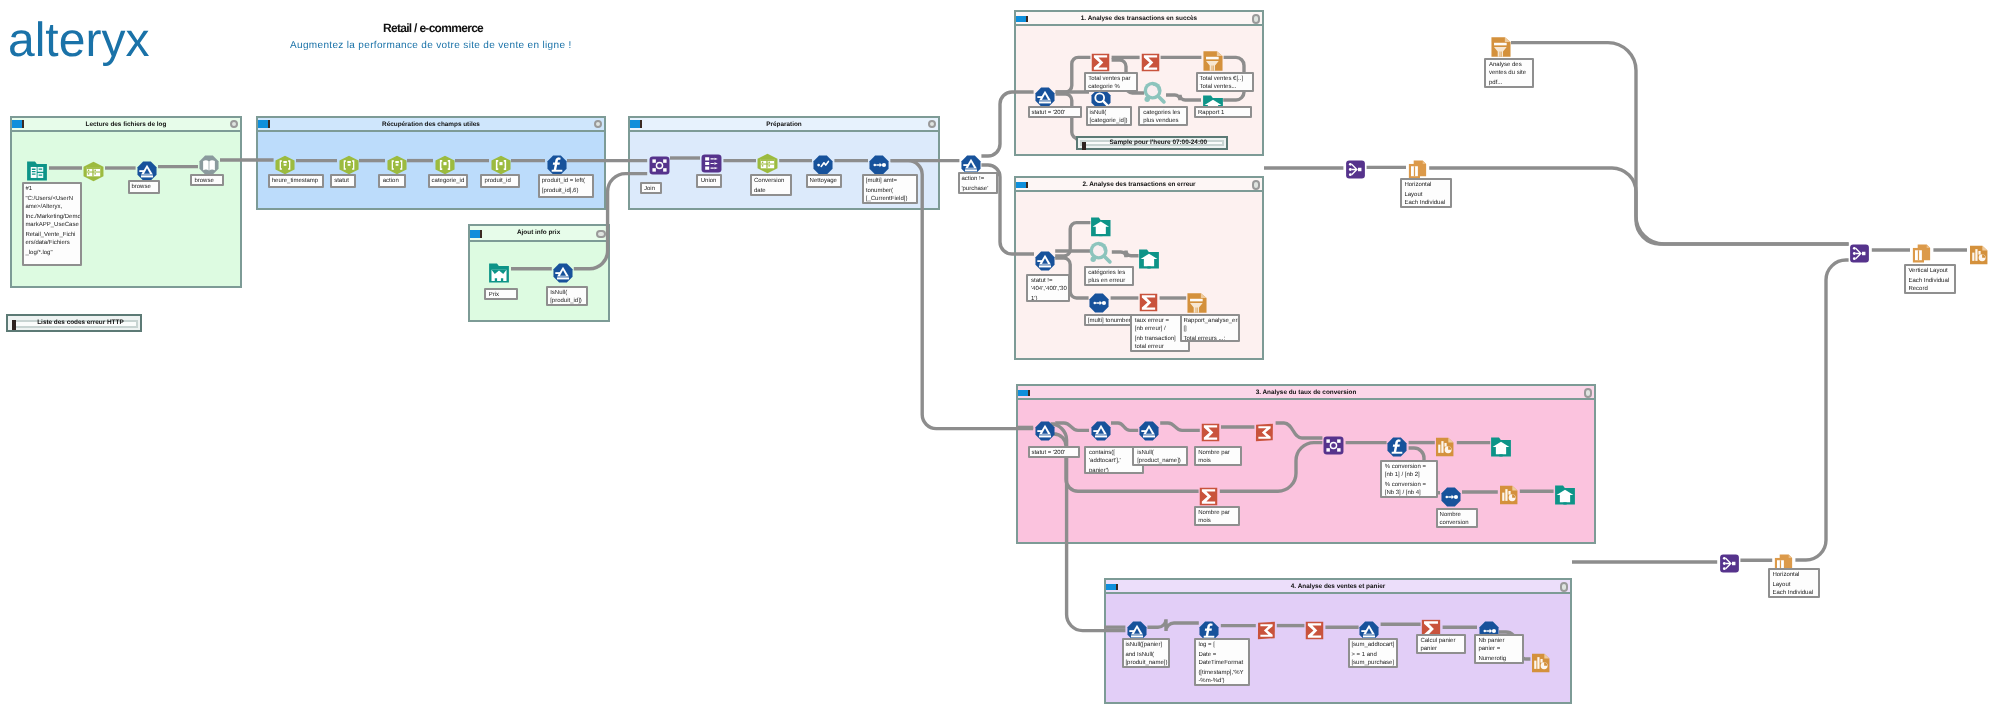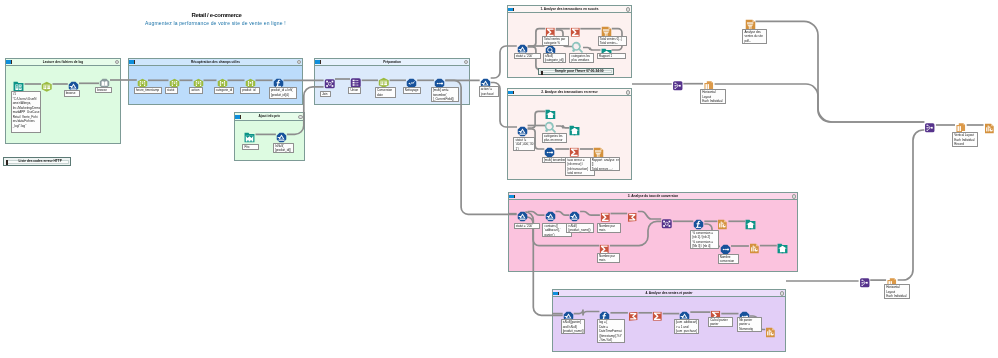--- a/index.html
+++ b/index.html
@@ -16,20 +16,21 @@
 .tool{position:absolute;}
 .anno{position:absolute;box-sizing:border-box;background:#fdfdfd;border:0.7px solid #8f8f8f;font-size:3px;line-height:4.5px;color:#1a1a1a;padding:0.1px 1.2px;overflow:hidden;border-radius:0.5px;white-space:pre-line;}
 .collapsed{position:absolute;box-sizing:border-box;border:1.3px solid #5c7a75;background:#eef3f2;padding:1px;}
 .collapsed .inner{position:absolute;left:1.3px;top:1.3px;right:1.3px;bottom:1.3px;background:#fafcfb;border:0.5px solid #c8d4d2;box-sizing:border-box;}
 .collapsed .t{position:absolute;left:10px;right:4px;top:0.4px;text-align:center;font-size:3.2px;font-weight:bold;color:#101010;white-space:nowrap;}
 .collapsed .b{position:absolute;left:1.8px;top:2px;width:2.2px;height:4.2px;background:#2e2320;z-index:2;}
 </style></head>
 <body>
 
 <div id="canvas">
+<div class="logo">alteryx</div>
 <div class="hdr-title">Retail / e-commerce</div>
 <div class="hdr-sub">Augmentez la performance de votre site de vente en ligne !</div>
 <div class="cont" style="left:5px;top:57.5px;width:116px;height:86px;background:#ddfbe1">
 <div class="cont-bar" style="background:#e7fcea">
 <div class="cbtn"></div>
 <div class="cont-title">Lecture des fichiers de log</div>
 <div class="cmin"></div>
 </div>
     </div>
 <div class="cont" style="left:128px;top:57.5px;width:175px;height:47px;background:#bcdcfb">

